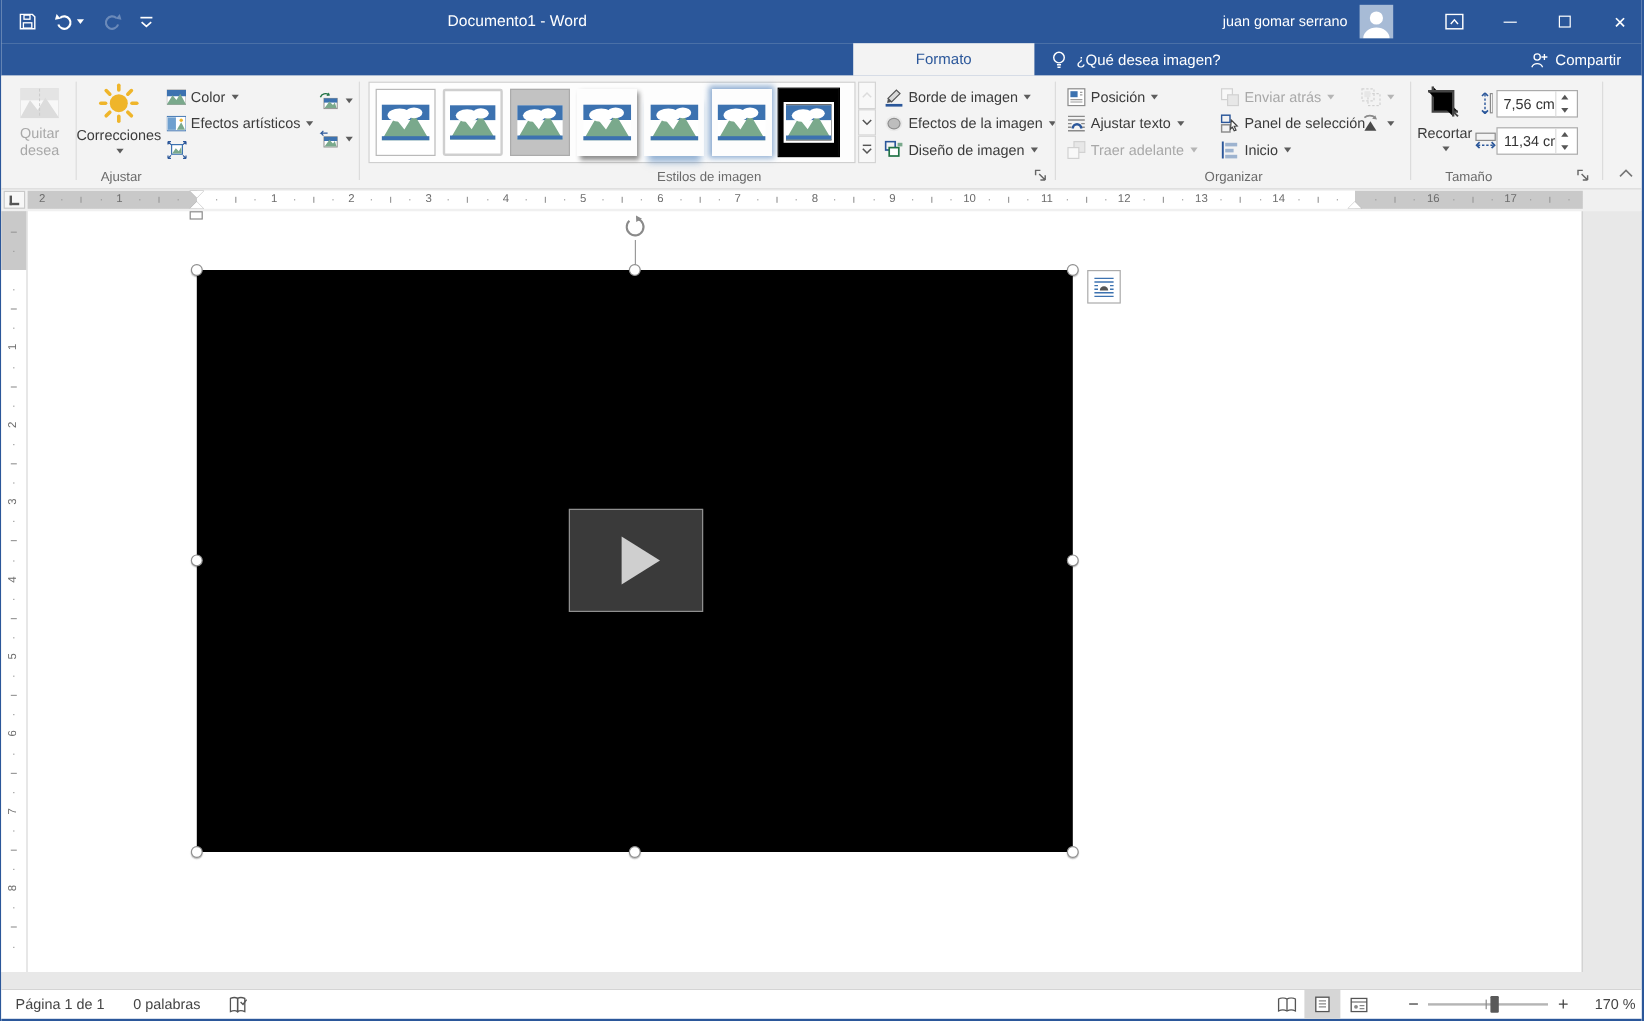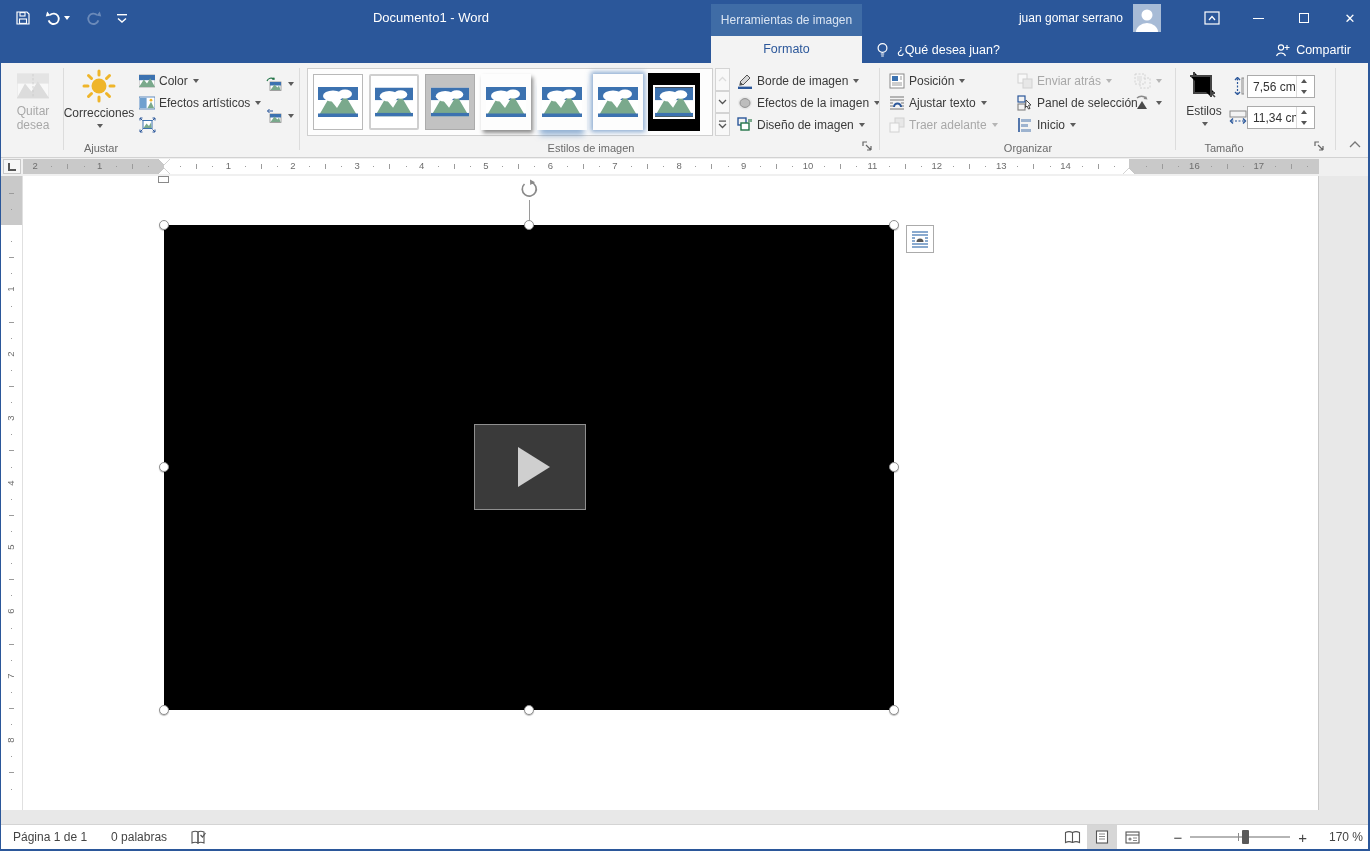--- a/index.html
+++ b/index.html
@@ -162,21 +162,20 @@
         <span>
           <svg width="12" height="12" viewBox="0 0 12 12">
               <rect x="1" y="2" width="10" height="1.4" fill="#fff"></rect>
               <path d="M2 6.5 L6 10 L10 6.5" fill="none" stroke="#fff" stroke-width="1.4"></path>
             </svg>
         </span>
       </div>
     </div>
 
     <div class="doc-title">Documento1 - Word</div>
-    <div class="ctx-header">Herramientas de imagen</div>
 
     <div class="tb-right">
       <span class="user-name">juan gomar serrano</span>
       <div class="avatar">
         <svg width="28" height="26" viewBox="0 0 28 26">
             <circle cx="14" cy="9" r="5.5" fill="#fff"></circle>
             <path d="M3 26 a11 9 0 0 1 22 0 Z" fill="#fff"></path>
           </svg>
       </div>
       <div class="winbtn">
@@ -199,21 +198,21 @@
 
   <div class="tabrow">
     <div class="tab-ctx">Formato</div>
     <div class="tellme">
       <span>
         <svg width="13" height="16" viewBox="0 0 13 16">
             <circle cx="6.5" cy="6" r="4.4" fill="none" stroke="#fff" stroke-width="1.2"></circle>
             <path d="M4.8 12 h3.4 M5.2 14 h2.6" stroke="#fff" stroke-width="1.2"></path>
           </svg>
       </span>
-      <span>¿Qué desea juan?</span>
+      <span>¿Qué desea imagen?</span>
     </div>
     <div class="share">
       <span>
         <svg width="15" height="14" viewBox="0 0 15 14">
             <circle cx="6" cy="4.5" r="2.6" fill="none" stroke="#fff" stroke-width="1.1"></circle>
             <path d="M1.5 13 a4.8 4.5 0 0 1 9 0" fill="none" stroke="#fff" stroke-width="1.1"></path>
             <path d="M12 2 v5 M9.5 4.5 h5" stroke="#fff" stroke-width="1.1"></path>
           </svg>
       </span>
       <span>Compartir</span>
@@ -559,21 +558,21 @@
           <rect x="7" y="7" width="14" height="11" fill="#fff" stroke="#bbb" stroke-dasharray="2 2"></rect>
             <rect x="8" y="8" width="12" height="4" fill="#3c72b0"></rect>
             <path d="M8 17 L13 11 L16 14 L18 12 L20 17 Z" fill="#7aa98c"></path>
           <g stroke="#444" stroke-width="2">
               <path d="M5 1 V22 H26"></path>
               <path d="M1 5 H22 V26"></path>
             </g>
             <path d="M22 22 l4 4" stroke="#444" stroke-width="1.6"></path>
           </svg>
       </span>
-      <span class="blabel">Estilos</span>
+      <span class="blabel">Recortar</span>
       <span class="caret" style="margin-top:4px"></span>
     </div>
     <div class="rowbtn" style="left:1230px;top:12px">
       <svg width="13" height="18" viewBox="0 0 13 18">
           <path d="M4 3 L6.5 0.5 L9 3 M4 15 L6.5 17.5 L9 15" fill="none" stroke="#2b579a" stroke-width="1.4"></path>
           <line x1="6.5" y1="1.5" x2="6.5" y2="16.5" stroke="#2b579a" stroke-width="1.2" stroke-dasharray="2 1.5"></line>
           <rect x="11" y="1" width="2" height="16" fill="none" stroke="#8a8a8a"></rect>
         </svg>
     </div>
     <div class="spinfield" style="left:1246px;top:12px">

